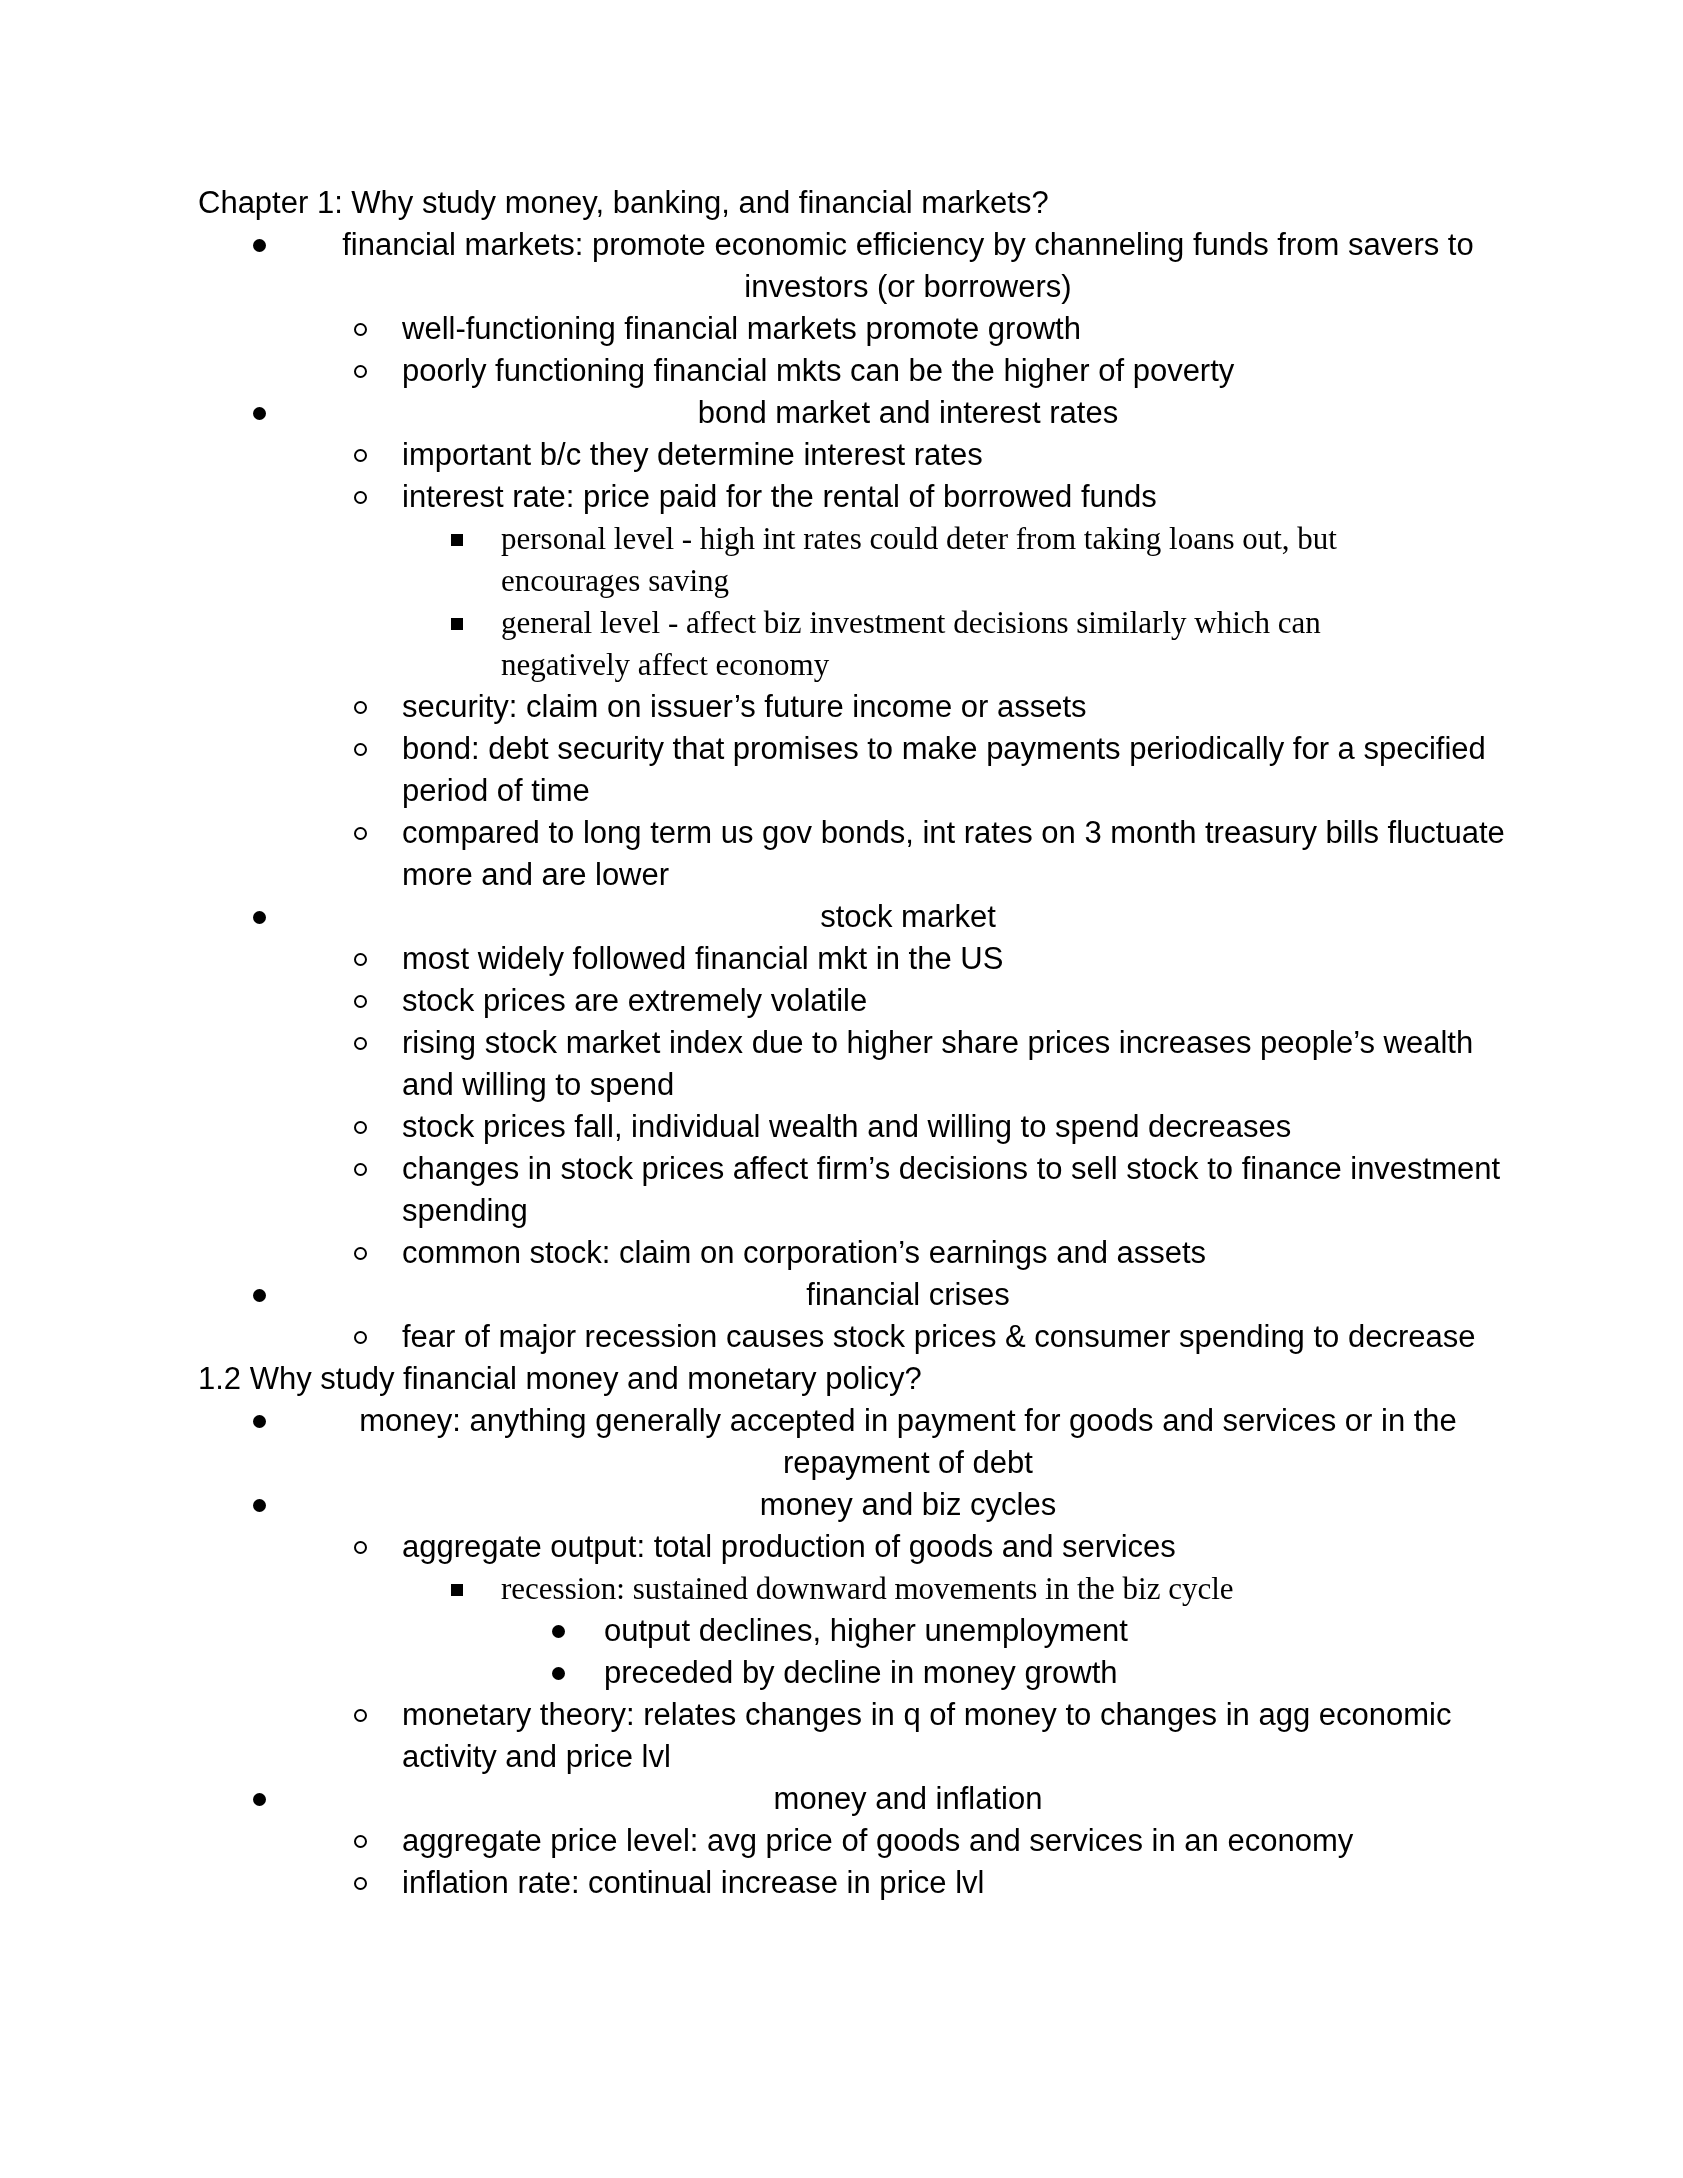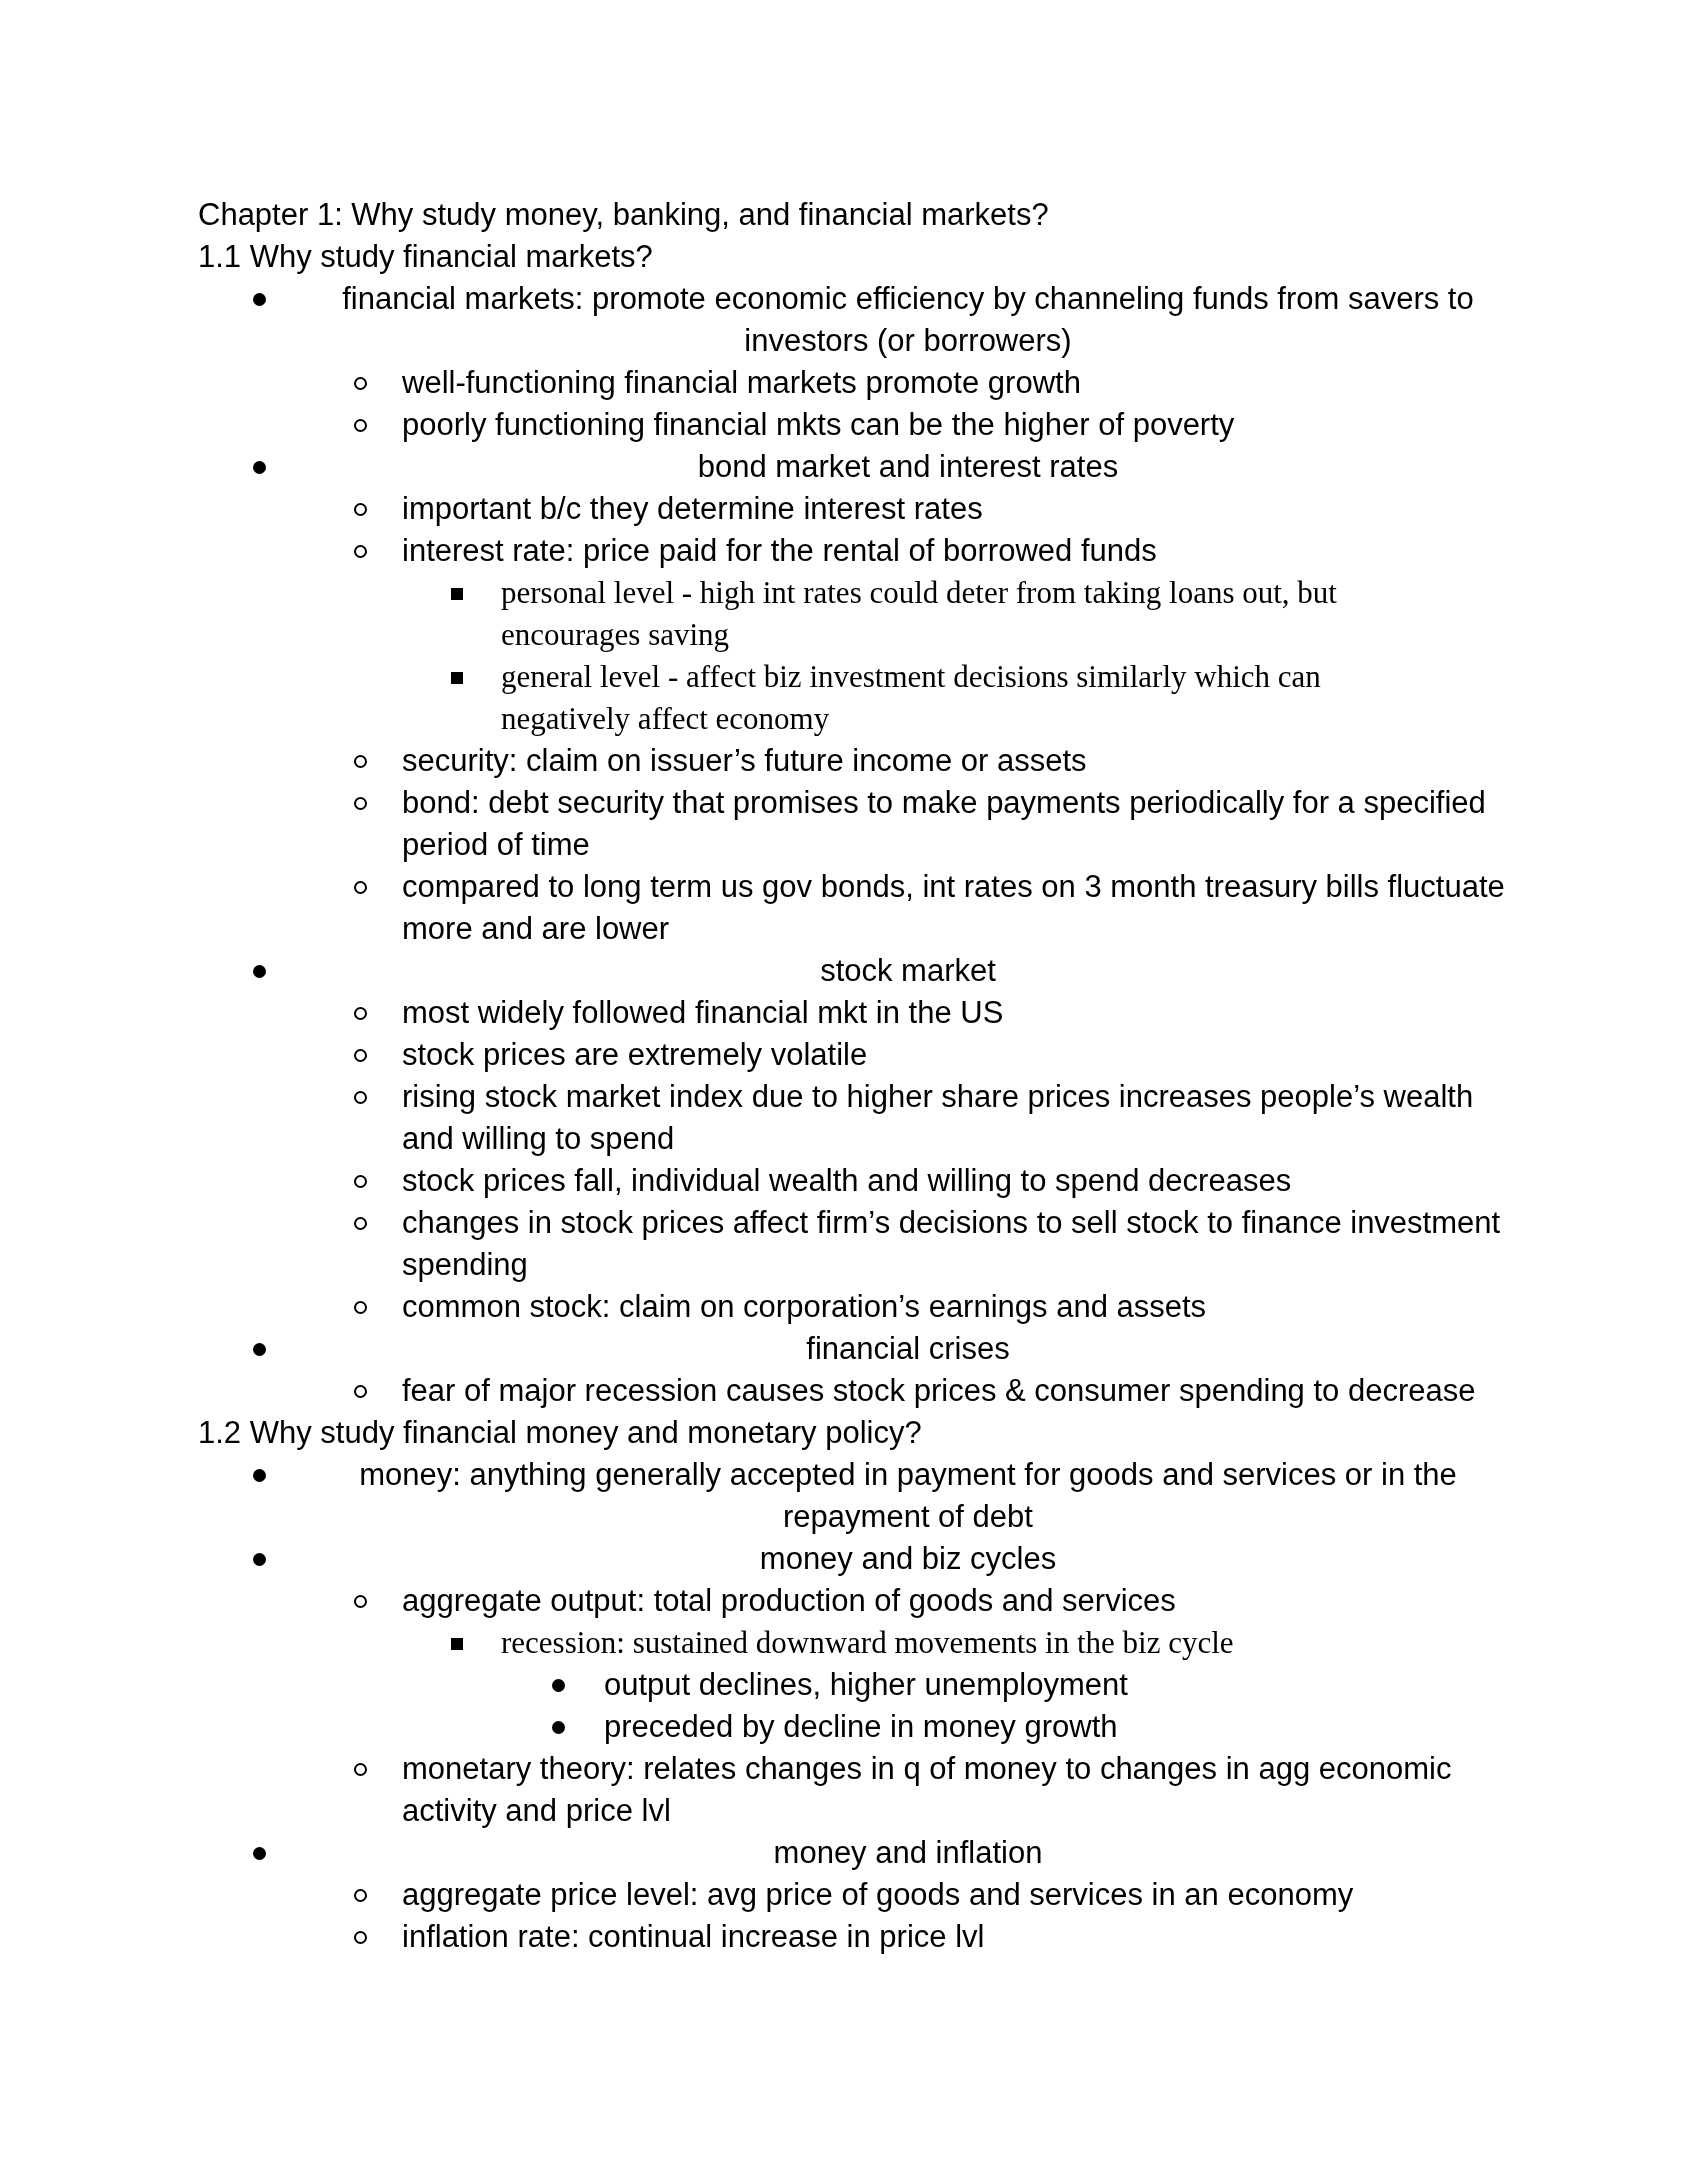--- a/index.html
+++ b/index.html
@@ -15,21 +15,21 @@
     background: #ffffff;
     color: #000000;
     font-family: "Liberation Sans", "DejaVu Sans", sans-serif;
     font-size: 31px;
     line-height: 42px;
     overflow: hidden;
   }
   .content {
     position: absolute;
     left: 198px;
-    top: 194px;
+    top: 182px;
     width: 1317px;
   }
   .item {
     position: relative;
   }
   .item .text {
     white-space: pre-wrap;
   }
   .l0 { padding-left: 0; }
   .l1 { padding-left: 103px; text-align: center; }
@@ -67,23 +67,20 @@
   }
 </style>
 </head>
 <body>
 
 <div class="page">
   <div class="content" id="doc-content">
       <div class="item l0">
         <div class="text">Chapter 1: Why study money, banking, and financial markets?</div>
       </div>
-      <div class="item l0">
-        <div class="text">1.1 Why study financial markets?</div>
-      </div>
       <div class="item l1">
         <span class="marker disc"></span>
         <div class="text">financial markets: promote economic efficiency by channeling funds from savers to
 investors (or borrowers)</div>
       </div>
       <div class="item l2">
         <span class="marker circle"></span>
         <div class="text">well-functioning financial markets promote growth</div>
       </div>
       <div class="item l2">

